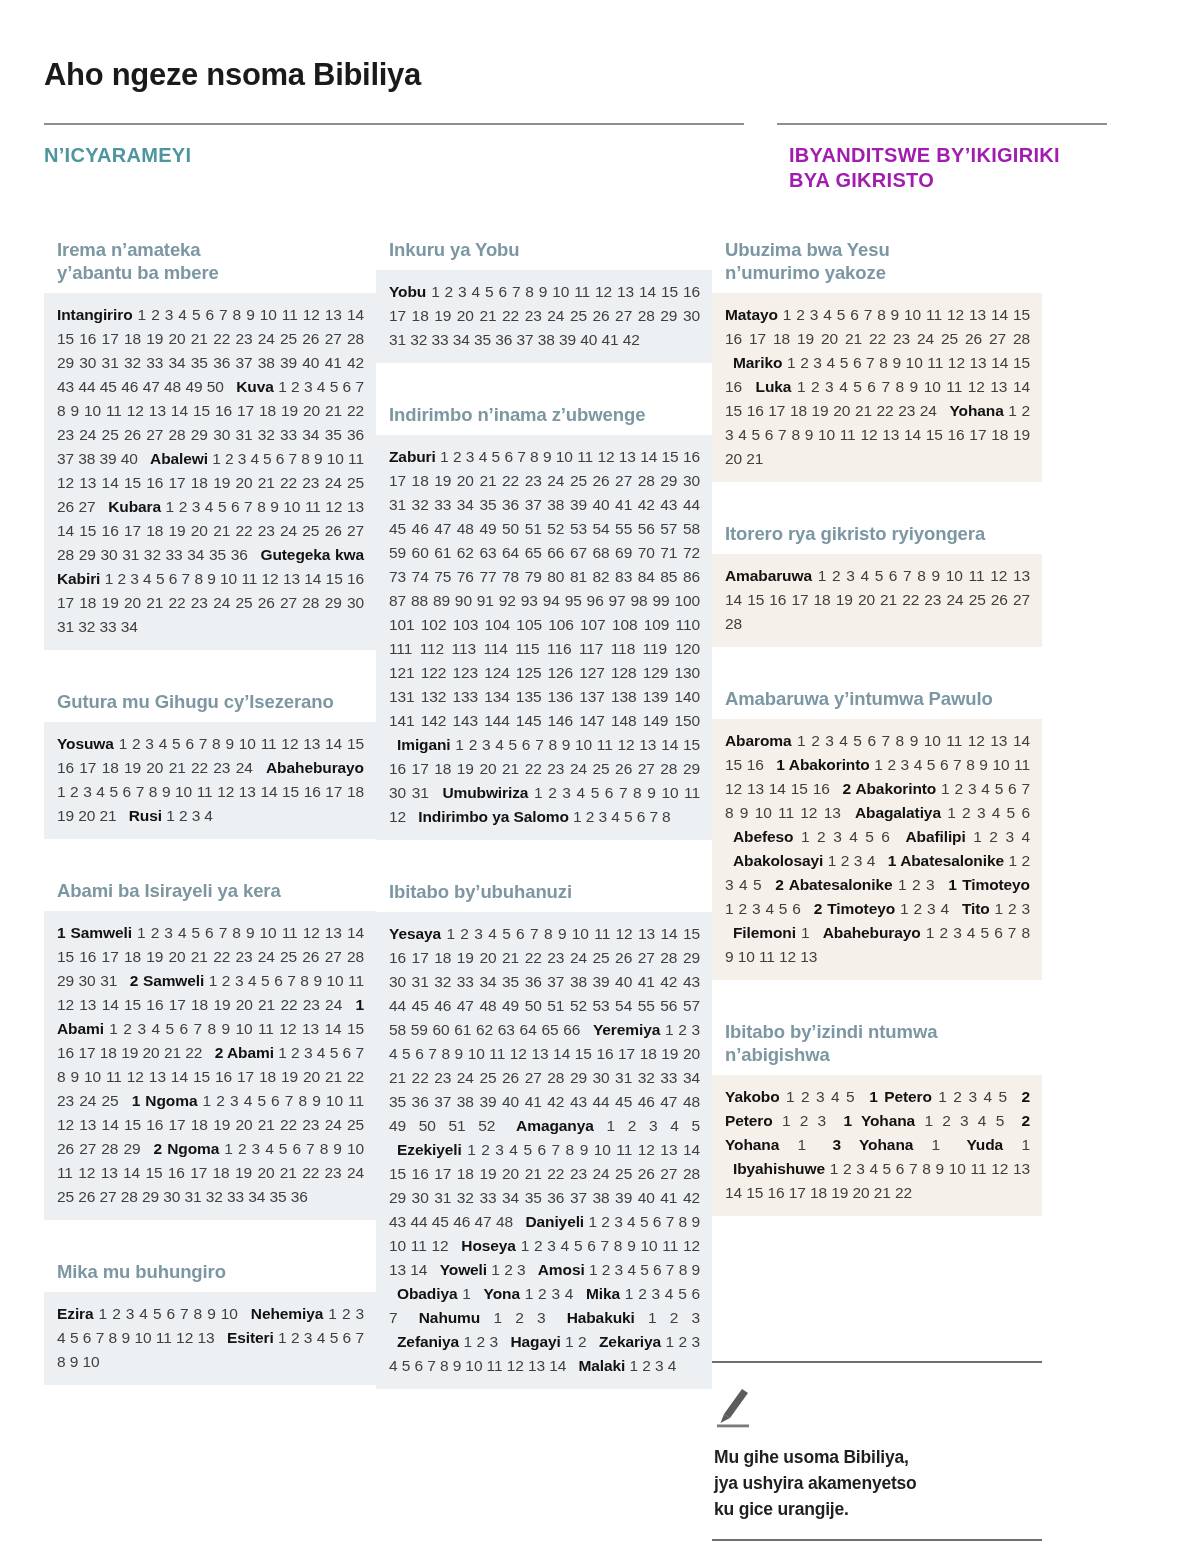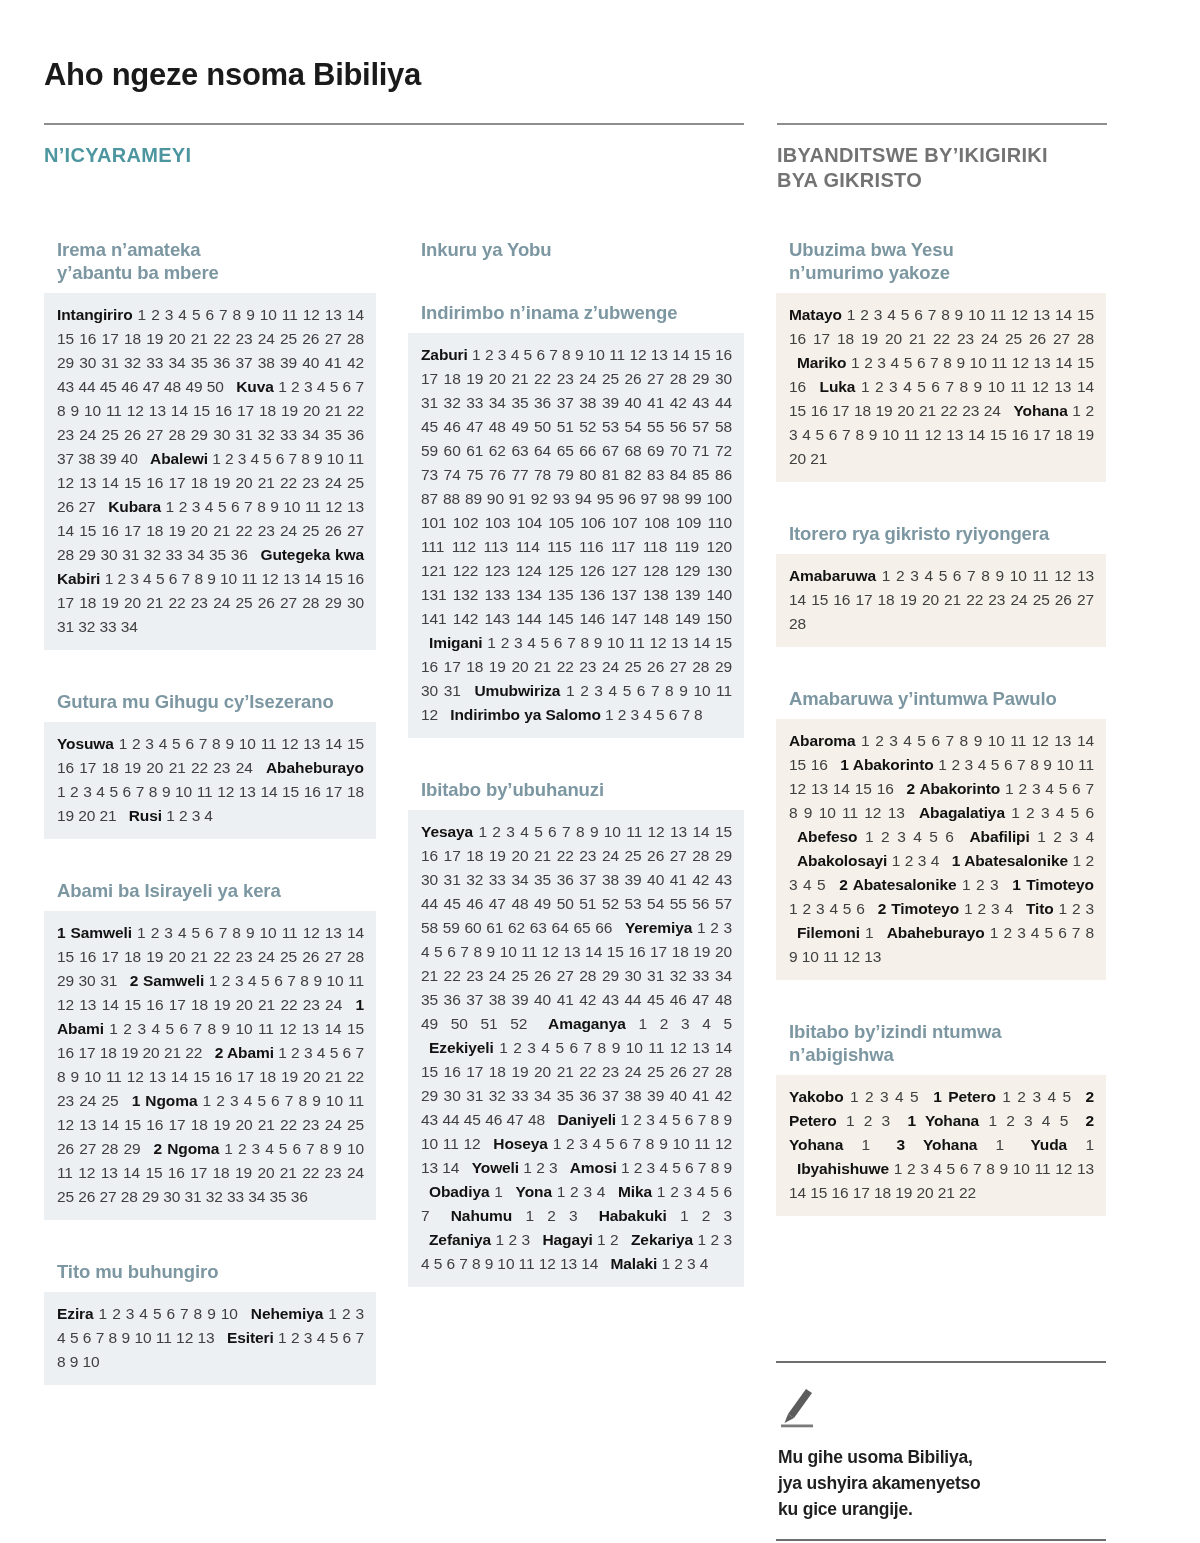--- a/index.html
+++ b/index.html
@@ -24,26 +24,25 @@
     margin-top:30px;
     height:115px;
     box-sizing:border-box;
   }
   .headcell { border-top:2px solid #8e8e8e; padding-top:18px; }
   .sect-h {
     margin:0; font-size:20px; line-height:25px; font-weight:700;
     letter-spacing:0.3px;
   }
   .h-hebrew { color:#4d96a0; }
-  .h-greek  { color:#737373; }
+  .h-greek  { color:#a21caf;margin-left:12px; }
 
   .cols {
     display:grid;
     grid-template-columns:332px 336px 330px;
-    column-gap:32px;
     align-items:start;
   }
   .subhead {
     margin:40px 0 9px 13px;
     font-size:18.5px; line-height:23px; font-weight:700;
     color:#7c97a2; letter-spacing:-0.1px;
   }
   .col > .subhead:first-child { margin-top:0; }
   .box {
     box-sizing:border-box;
@@ -93,25 +92,26 @@
   </div>
 
   <div class="cols">
     <div class="col" data-theme="hebrew">
         <h3 class="subhead">Irema n’amateka<br>y’abantu ba mbere</h3>
         <div class="box"><span><span class="bname">Intangiriro</span><span> 1 2 3 4 5 6 7 8 9 10 11 12 13 14 15 16 17 18 19 20 21 22 23 24 25 26 27 28 29 30 31 32 33 34 35 36 37 38 39 40 41 42 43 44 45 46 47 48 49 50</span></span> <span><span class="bname gap">Kuva</span><span> 1 2 3 4 5 6 7 8 9 10 11 12 13 14 15 16 17 18 19 20 21 22 23 24 25 26 27 28 29 30 31 32 33 34 35 36 37 38 39 40</span></span> <span><span class="bname gap">Abalewi</span><span> 1 2 3 4 5 6 7 8 9 10 11 12 13 14 15 16 17 18 19 20 21 22 23 24 25 26 27</span></span> <span><span class="bname gap">Kubara</span><span> 1 2 3 4 5 6 7 8 9 10 11 12 13 14 15 16 17 18 19 20 21 22 23 24 25 26 27 28 29 30 31 32 33 34 35 36</span></span> <span><span class="bname gap">Gutegeka kwa Kabiri</span><span> 1 2 3 4 5 6 7 8 9 10 11 12 13 14 15 16 17 18 19 20 21 22 23 24 25 26 27 28 29 30 31 32 33 34</span></span></div>
         <h3 class="subhead">Gutura mu Gihugu cy’Isezerano</h3>
         <div class="box"><span><span class="bname">Yosuwa</span><span> 1 2 3 4 5 6 7 8 9 10 11 12 13 14 15 16 17 18 19 20 21 22 23 24</span></span> <span><span class="bname gap">Abaheburayo</span><span> 1 2 3 4 5 6 7 8 9 10 11 12 13 14 15 16 17 18 19 20 21</span></span> <span><span class="bname gap">Rusi</span><span> 1 2 3 4</span></span></div>
         <h3 class="subhead">Abami ba Isirayeli ya kera</h3>
         <div class="box"><span><span class="bname">1 Samweli</span><span> 1 2 3 4 5 6 7 8 9 10 11 12 13 14 15 16 17 18 19 20 21 22 23 24 25 26 27 28 29 30 31</span></span> <span><span class="bname gap">2 Samweli</span><span> 1 2 3 4 5 6 7 8 9 10 11 12 13 14 15 16 17 18 19 20 21 22 23 24</span></span> <span><span class="bname gap">1 Abami</span><span> 1 2 3 4 5 6 7 8 9 10 11 12 13 14 15 16 17 18 19 20 21 22</span></span> <span><span class="bname gap">2 Abami</span><span> 1 2 3 4 5 6 7 8 9 10 11 12 13 14 15 16 17 18 19 20 21 22 23 24 25</span></span> <span><span class="bname gap">1 Ngoma</span><span> 1 2 3 4 5 6 7 8 9 10 11 12 13 14 15 16 17 18 19 20 21 22 23 24 25 26 27 28 29</span></span> <span><span class="bname gap">2 Ngoma</span><span> 1 2 3 4 5 6 7 8 9 10 11 12 13 14 15 16 17 18 19 20 21 22 23 24 25 26 27 28 29 30 31 32 33 34 35 36</span></span></div>
-        <h3 class="subhead">Tito mu buhungiro</h3>
+        <h3 class="subhead">Mika mu buhungiro</h3>
         <div class="box"><span><span class="bname">Ezira</span><span> 1 2 3 4 5 6 7 8 9 10</span></span> <span><span class="bname gap">Nehemiya</span><span> 1 2 3 4 5 6 7 8 9 10 11 12 13</span></span> <span><span class="bname gap">Esiteri</span><span> 1 2 3 4 5 6 7 8 9 10</span></span></div>
       </div>
     <div class="col" data-theme="hebrew">
         <h3 class="subhead">Inkuru ya Yobu</h3>
+        <div class="box"><span><span class="bname">Yobu</span><span> 1 2 3 4 5 6 7 8 9 10 11 12 13 14 15 16 17 18 19 20 21 22 23 24 25 26 27 28 29 30 31 32 33 34 35 36 37 38 39 40 41 42</span></span></div>
         <h3 class="subhead">Indirimbo n’inama z’ubwenge</h3>
         <div class="box"><span><span class="bname">Zaburi</span><span> 1 2 3 4 5 6 7 8 9 10 11 12 13 14 15 16 17 18 19 20 21 22 23 24 25 26 27 28 29 30 31 32 33 34 35 36 37 38 39 40 41 42 43 44 45 46 47 48 49 50 51 52 53 54 55 56 57 58 59 60 61 62 63 64 65 66 67 68 69 70 71 72 73 74 75 76 77 78 79 80 81 82 83 84 85 86 87 88 89 90 91 92 93 94 95 96 97 98 99 100 101 102 103 104 105 106 107 108 109 110 111 112 113 114 115 116 117 118 119 120 121 122 123 124 125 126 127 128 129 130 131 132 133 134 135 136 137 138 139 140 141 142 143 144 145 146 147 148 149 150</span></span> <span><span class="bname gap">Imigani</span><span> 1 2 3 4 5 6 7 8 9 10 11 12 13 14 15 16 17 18 19 20 21 22 23 24 25 26 27 28 29 30 31</span></span> <span><span class="bname gap">Umubwiriza</span><span> 1 2 3 4 5 6 7 8 9 10 11 12</span></span> <span><span class="bname gap">Indirimbo ya Salomo</span><span> 1 2 3 4 5 6 7 8</span></span></div>
         <h3 class="subhead">Ibitabo by’ubuhanuzi</h3>
         <div class="box"><span><span class="bname">Yesaya</span><span> 1 2 3 4 5 6 7 8 9 10 11 12 13 14 15 16 17 18 19 20 21 22 23 24 25 26 27 28 29 30 31 32 33 34 35 36 37 38 39 40 41 42 43 44 45 46 47 48 49 50 51 52 53 54 55 56 57 58 59 60 61 62 63 64 65 66</span></span> <span><span class="bname gap">Yeremiya</span><span> 1 2 3 4 5 6 7 8 9 10 11 12 13 14 15 16 17 18 19 20 21 22 23 24 25 26 27 28 29 30 31 32 33 34 35 36 37 38 39 40 41 42 43 44 45 46 47 48 49 50 51 52</span></span> <span><span class="bname gap">Amaganya</span><span> 1 2 3 4 5</span></span> <span><span class="bname gap">Ezekiyeli</span><span> 1 2 3 4 5 6 7 8 9 10 11 12 13 14 15 16 17 18 19 20 21 22 23 24 25 26 27 28 29 30 31 32 33 34 35 36 37 38 39 40 41 42 43 44 45 46 47 48</span></span> <span><span class="bname gap">Daniyeli</span><span> 1 2 3 4 5 6 7 8 9 10 11 12</span></span> <span><span class="bname gap">Hoseya</span><span> 1 2 3 4 5 6 7 8 9 10 11 12 13 14</span></span> <span><span class="bname gap">Yoweli</span><span> 1 2 3</span></span> <span><span class="bname gap">Amosi</span><span> 1 2 3 4 5 6 7 8 9</span></span> <span><span class="bname gap">Obadiya</span><span> 1</span></span> <span><span class="bname gap">Yona</span><span> 1 2 3 4</span></span> <span><span class="bname gap">Mika</span><span> 1 2 3 4 5 6 7</span></span> <span><span class="bname gap">Nahumu</span><span> 1 2 3</span></span> <span><span class="bname gap">Habakuki</span><span> 1 2 3</span></span> <span><span class="bname gap">Zefaniya</span><span> 1 2 3</span></span> <span><span class="bname gap">Hagayi</span><span> 1 2</span></span> <span><span class="bname gap">Zekariya</span><span> 1 2 3 4 5 6 7 8 9 10 11 12 13 14</span></span> <span><span class="bname gap">Malaki</span><span> 1 2 3 4</span></span></div>
       </div>
     <div class="col" data-theme="greek">
 
     <h3 class="subhead">Ubuzima bwa Yesu<br>n’umurimo yakoze</h3>
         <div class="box"><span><span class="bname">Matayo</span><span> 1 2 3 4 5 6 7 8 9 10 11 12 13 14 15 16 17 18 19 20 21 22 23 24 25 26 27 28</span></span> <span><span class="bname gap">Mariko</span><span> 1 2 3 4 5 6 7 8 9 10 11 12 13 14 15 16</span></span> <span><span class="bname gap">Luka</span><span> 1 2 3 4 5 6 7 8 9 10 11 12 13 14 15 16 17 18 19 20 21 22 23 24</span></span> <span><span class="bname gap">Yohana</span><span> 1 2 3 4 5 6 7 8 9 10 11 12 13 14 15 16 17 18 19 20 21</span></span></div>
         <h3 class="subhead">Itorero rya gikristo ryiyongera</h3>

